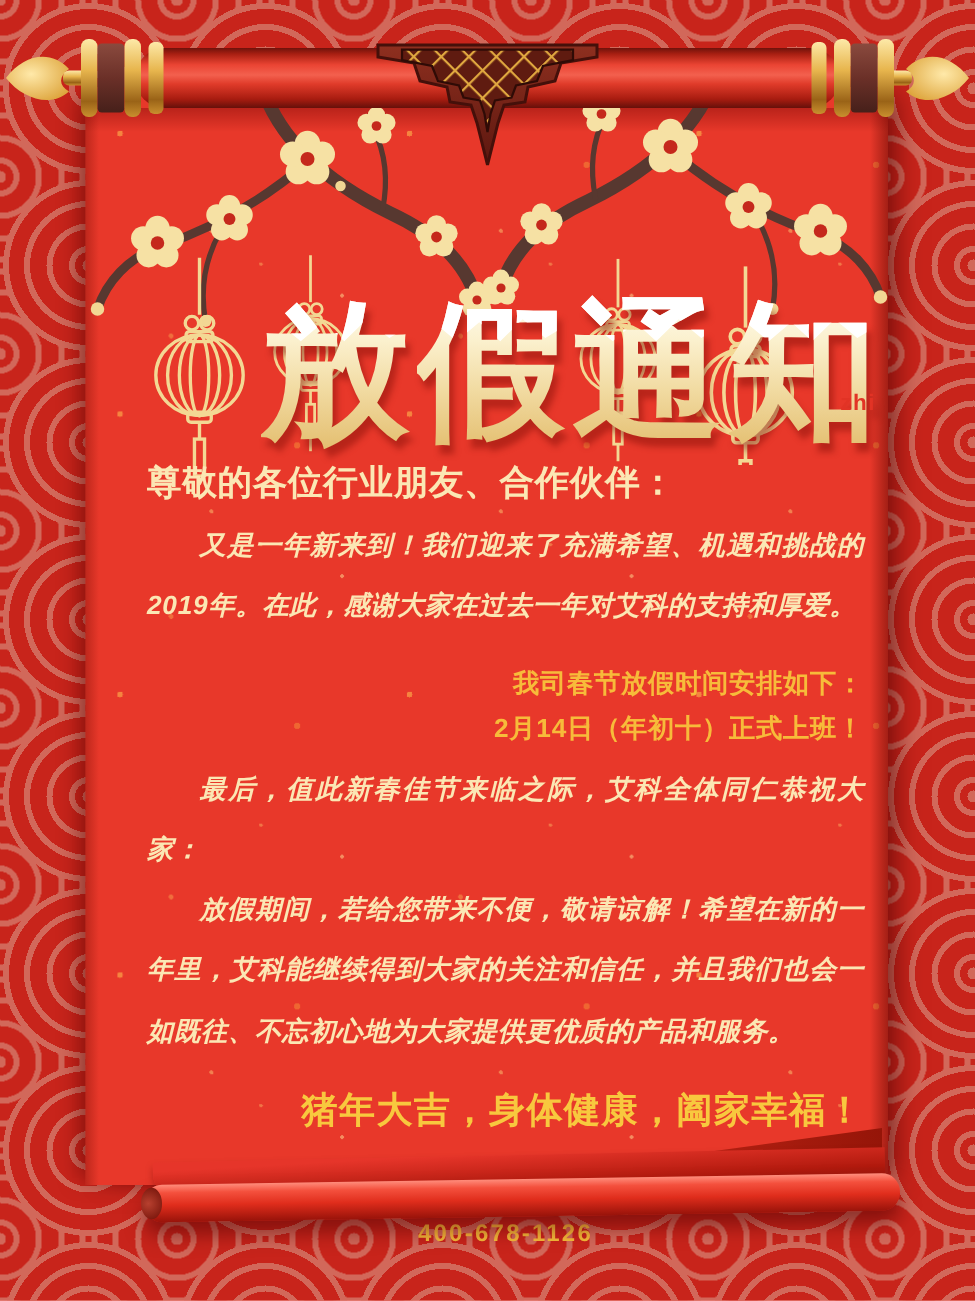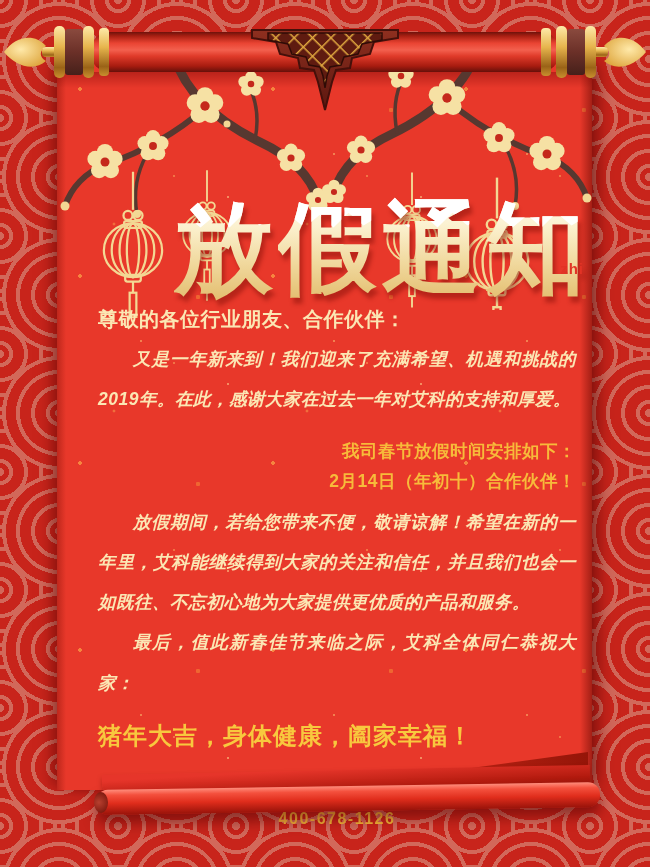--- a/index.html
+++ b/index.html
@@ -62,26 +62,26 @@
     color:#ffffff;-webkit-text-fill-color:#ffffff;
     clip-path:polygon(0 0,100% 0,100% 20%,86% 28%,71% 16%,56% 30%,42% 18%,27% 30%,13% 19%,0 27%);
   }
   .pinyin{position:absolute;right:118px;top:64px;font-size:15px;font-weight:700;
     color:#e23325;letter-spacing:1px;z-index:6;}
 
   
   .content{position:absolute;left:98px;top:306px;width:478px;z-index:4;
     font-weight:700;letter-spacing:.5px;}
   .content p{margin:0;}
-  .greeting{font-size:20px;color:#fbe7b4;margin-bottom:6px !important;}
+  .greeting{font-size:23px;color:#fbe7b4;margin-bottom:6px !important;}
   .body-para{font-size:17.5px;color:#fbe7b4;line-height:2.3em;text-align:justify;}
   .indent{text-indent:2em;font-style:italic;}
   .schedule{margin:16px 0 6px 0;text-align:right;}
   .schedule p{font-size:17.5px;color:#f7bb3a;line-height:1.72em;}
-  .blessing{margin-top:17px !important;text-align:left;font-size:24px;color:#f8c83e;letter-spacing:1px;}
+  .blessing{margin-top:17px !important;text-align:right;font-size:24px;color:#f8c83e;letter-spacing:1px;}
   .hotline-label{margin-top:24px !important;text-align:center;font-size:17px;color:#f7bb3a;}
   .hotline-phone{margin-top:11px !important;text-align:center;font-size:16px;color:#f7bb3a;letter-spacing:1.5px;}
 
   
   .fold{position:absolute;right:62px;top:752px;width:190px;height:26px;z-index:3;
     background:linear-gradient(90deg,#c92819,#951508);
     clip-path:polygon(0 100%,100% 0,100% 100%);}
   .flap{position:absolute;left:102px;top:770px;width:488px;height:24px;z-index:4;
     background:linear-gradient(178deg,#e6352a 15%,#b21a0e 70%,#8c130a);
     border-radius:0 0 8px 16px;transform:rotate(-1.2deg);
@@ -228,24 +228,24 @@
       <polygon points="252,30 398,30 398,38 374,42 370,54 352,58 350,68 336,70 332,82 325,110 318,82 314,70 300,68 298,58 280,54 276,42 252,38" fill="url(#pendGrad)" stroke="#45100a" stroke-width="2"></polygon>
       <polygon points="268,33 382,33 382,40 362,44 358,54 344,57 341,65 330,67 327,76 325,88 323,76 320,67 309,65 306,57 292,54 288,44 268,40" fill="url(#lattice)" stroke="#2f0b06" stroke-width="1.5"></polygon>
     </g>
   </svg>
 
   <div class="content">
     <p class="greeting">尊敬的各位行业朋友、合作伙伴：</p>
     <p class="body-para indent">又是一年新来到！我们迎来了充满希望、机遇和挑战的2019年。在此，感谢大家在过去一年对艾科的支持和厚爱。</p>
     <div class="schedule">
       <p>我司春节放假时间安排如下：</p>
-      <p>2月14日（年初十）合作伙伴！</p>
+      <p>2月14日（年初十）正式上班！</p>
     </div>
+    <p class="body-para indent">最后，值此新春佳节来临之际，艾科全体同仁恭祝大家：</p>
     <p class="body-para indent">放假期间，若给您带来不便，敬请谅解！希望在新的一年里，艾科能继续得到大家的关注和信任，并且我们也会一如既往、不忘初心地为大家提供更优质的产品和服务。</p>
-    <p class="body-para indent">最后，值此新春佳节来临之际，艾科全体同仁恭祝大家：</p>
     <p class="blessing">猪年大吉，身体健康，阖家幸福！</p>
     <p class="hotline-label">如有需求咨询，请拨打全国服务热线：</p>
     <p class="hotline-phone">400-678-1126</p>
   </div>
 
   <div class="fold"></div>
   <div class="flap"></div>
   <div class="roll"></div>
 
 </div>

